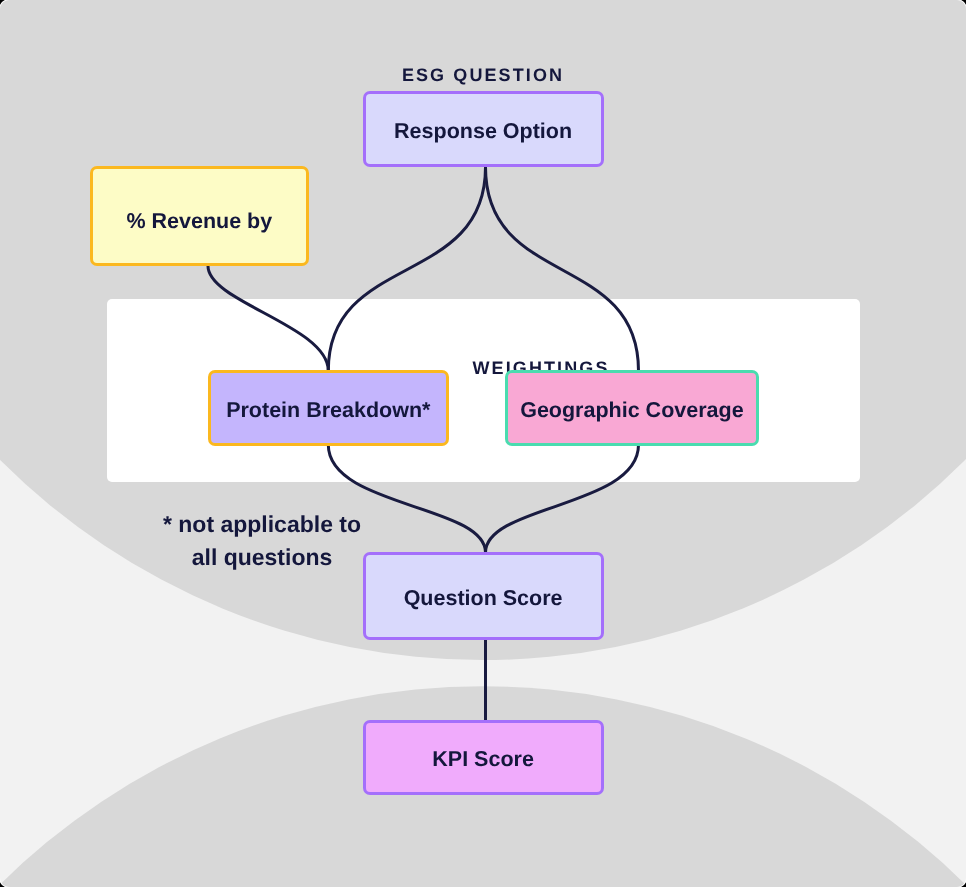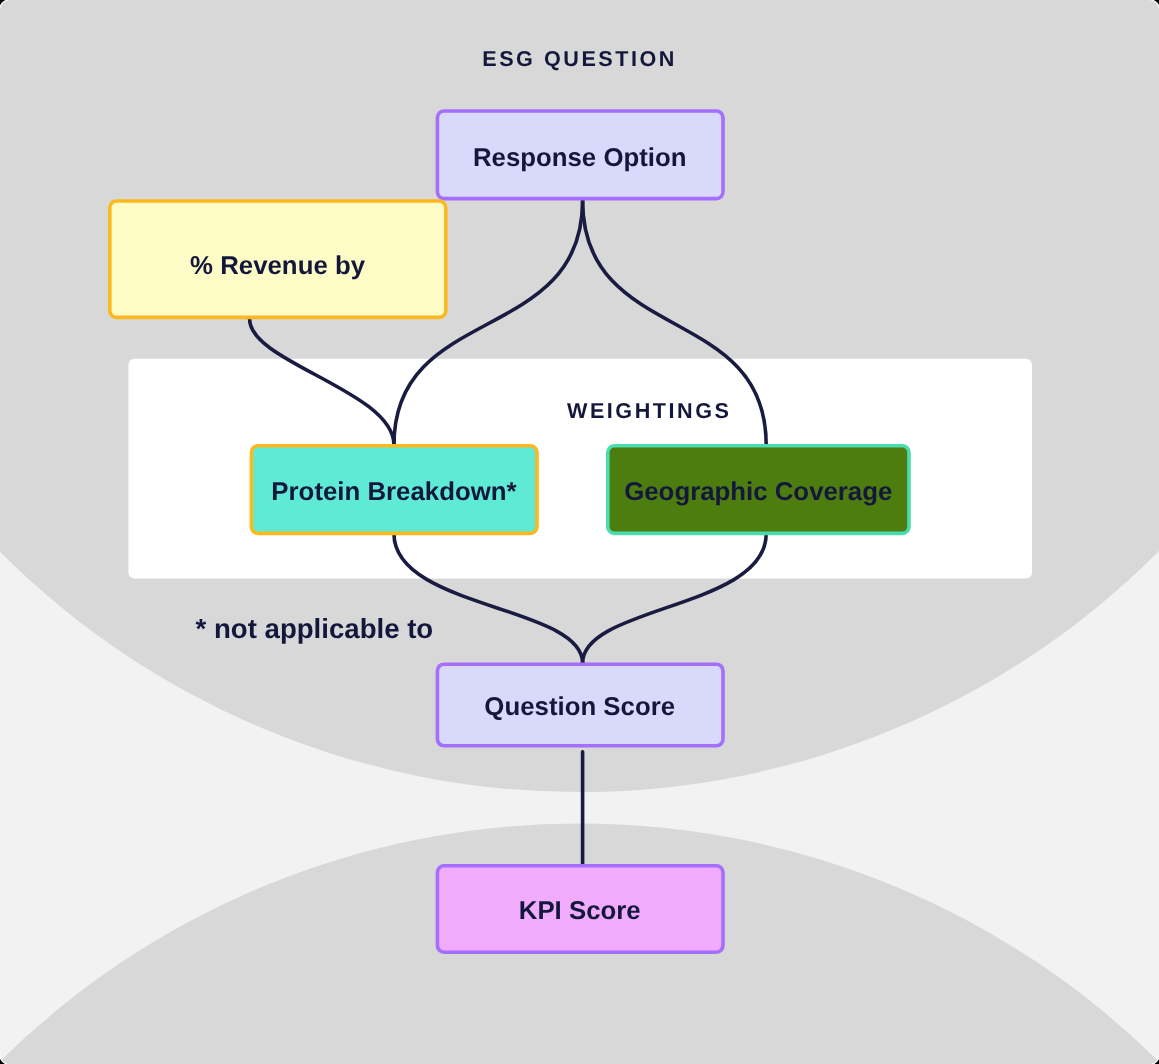--- a/index.html
+++ b/index.html
@@ -7,21 +7,21 @@
        font-family:"Liberation Sans",sans-serif;
        -webkit-font-smoothing:antialiased;text-rendering:geometricPrecision;}
   #stage{position:relative;transform:translateZ(0);width:966px;height:887px;background:#f2f2f2;
          border-radius:9px;overflow:hidden;box-shadow:0 0 0 1px #fff;}
   svg.layer{position:absolute;left:0;top:0;width:966px;height:887px;}
   .panel{position:absolute;background:#fff;border-radius:5px;}
   .node{position:absolute;box-sizing:border-box;border-radius:7px;
         display:flex;align-items:center;justify-content:center;
         text-align:left;color:#14173c;font-weight:700;padding-top:5px;}
   .cap{position:absolute;color:#14173c;font-weight:600;text-align:center;
-       letter-spacing:2.1px;font-size:18px;}
+       letter-spacing:2.1px;font-size:18px;margin-top:26px;}
   .note{position:absolute;color:#14173c;font-weight:700;text-align:center;
         font-size:23px;line-height:33px;}
 </style>
 </head>
 <body>
 
 <div id="stage">
 
   <svg class="layer" viewBox="0 0 966 887">
     <circle cx="482.6" cy="-21.5" r="681.6" fill="#d8d8d8"></circle>
@@ -39,35 +39,36 @@
       <path d="M638.5,444.8 C638.5,507 485.5,505 485.5,552.5"></path>
       <path d="M485.5,626.5 L485.5,720.5"></path>
     </g>
   </svg>
 
   <div class="cap" style="left:0;top:39px;width:966px;">ESG QUESTION</div>
   <div class="cap" style="left:101px;top:332px;width:880px;">WEIGHTINGS</div>
 
   <div class="note" style="left:147px;top:508px;width:230px;">
     <div>* not applicable to</div>
+    <div>all questions</div>
   </div>
 
   <div class="node" style="left:362.6px;top:90.8px;width:241px;height:76.2px;font-size:21.5px;
               background:#d9d9fc;border:3px solid #a46ffb;">Response Option</div>
 
-  <div class="node" style="left:89.8px;top:165.7px;width:283px;height:100.5px;font-size:21.5px;
+  <div class="node" style="left:89.8px;top:165.7px;width:219px;height:100.5px;font-size:21.5px;
               background:#fdfcc6;border:3px solid #fbb81f;flex-direction:column;line-height:36px;padding-top:11px;">
     <span>% Revenue by</span>
   </div>
 
   <div class="node" style="left:207.8px;top:369.8px;width:241px;height:75.9px;font-size:21.5px;
-              background:#5eead4;border:3px solid #fbb81f;">Protein Breakdown*</div>
+              background:#c4b5fd;border:3px solid #fbb81f;">Protein Breakdown*</div>
 
   <div class="node" style="left:504.8px;top:369.8px;width:254.2px;height:75.9px;font-size:21.5px;
-              background:#4d7c0f;border:3px solid #4adcaf;">Geographic Coverage</div>
+              background:#f9a8d4;border:3px solid #4adcaf;">Geographic Coverage</div>
 
-  <div class="node" style="left:362.6px;top:551.6px;width:241px;height:71px;font-size:21.5px;
+  <div class="node" style="left:362.6px;top:551.6px;width:241px;height:88px;font-size:21.5px;
               background:#d9d9fc;border:3px solid #a46ffb;">Question Score</div>
 
   <div class="node" style="left:362.6px;top:719.6px;width:241px;height:75.6px;font-size:21.5px;
               background:#f0abfc;border:3px solid #a46ffb;">KPI Score</div>
 
 </div>
 
 </body></html>

